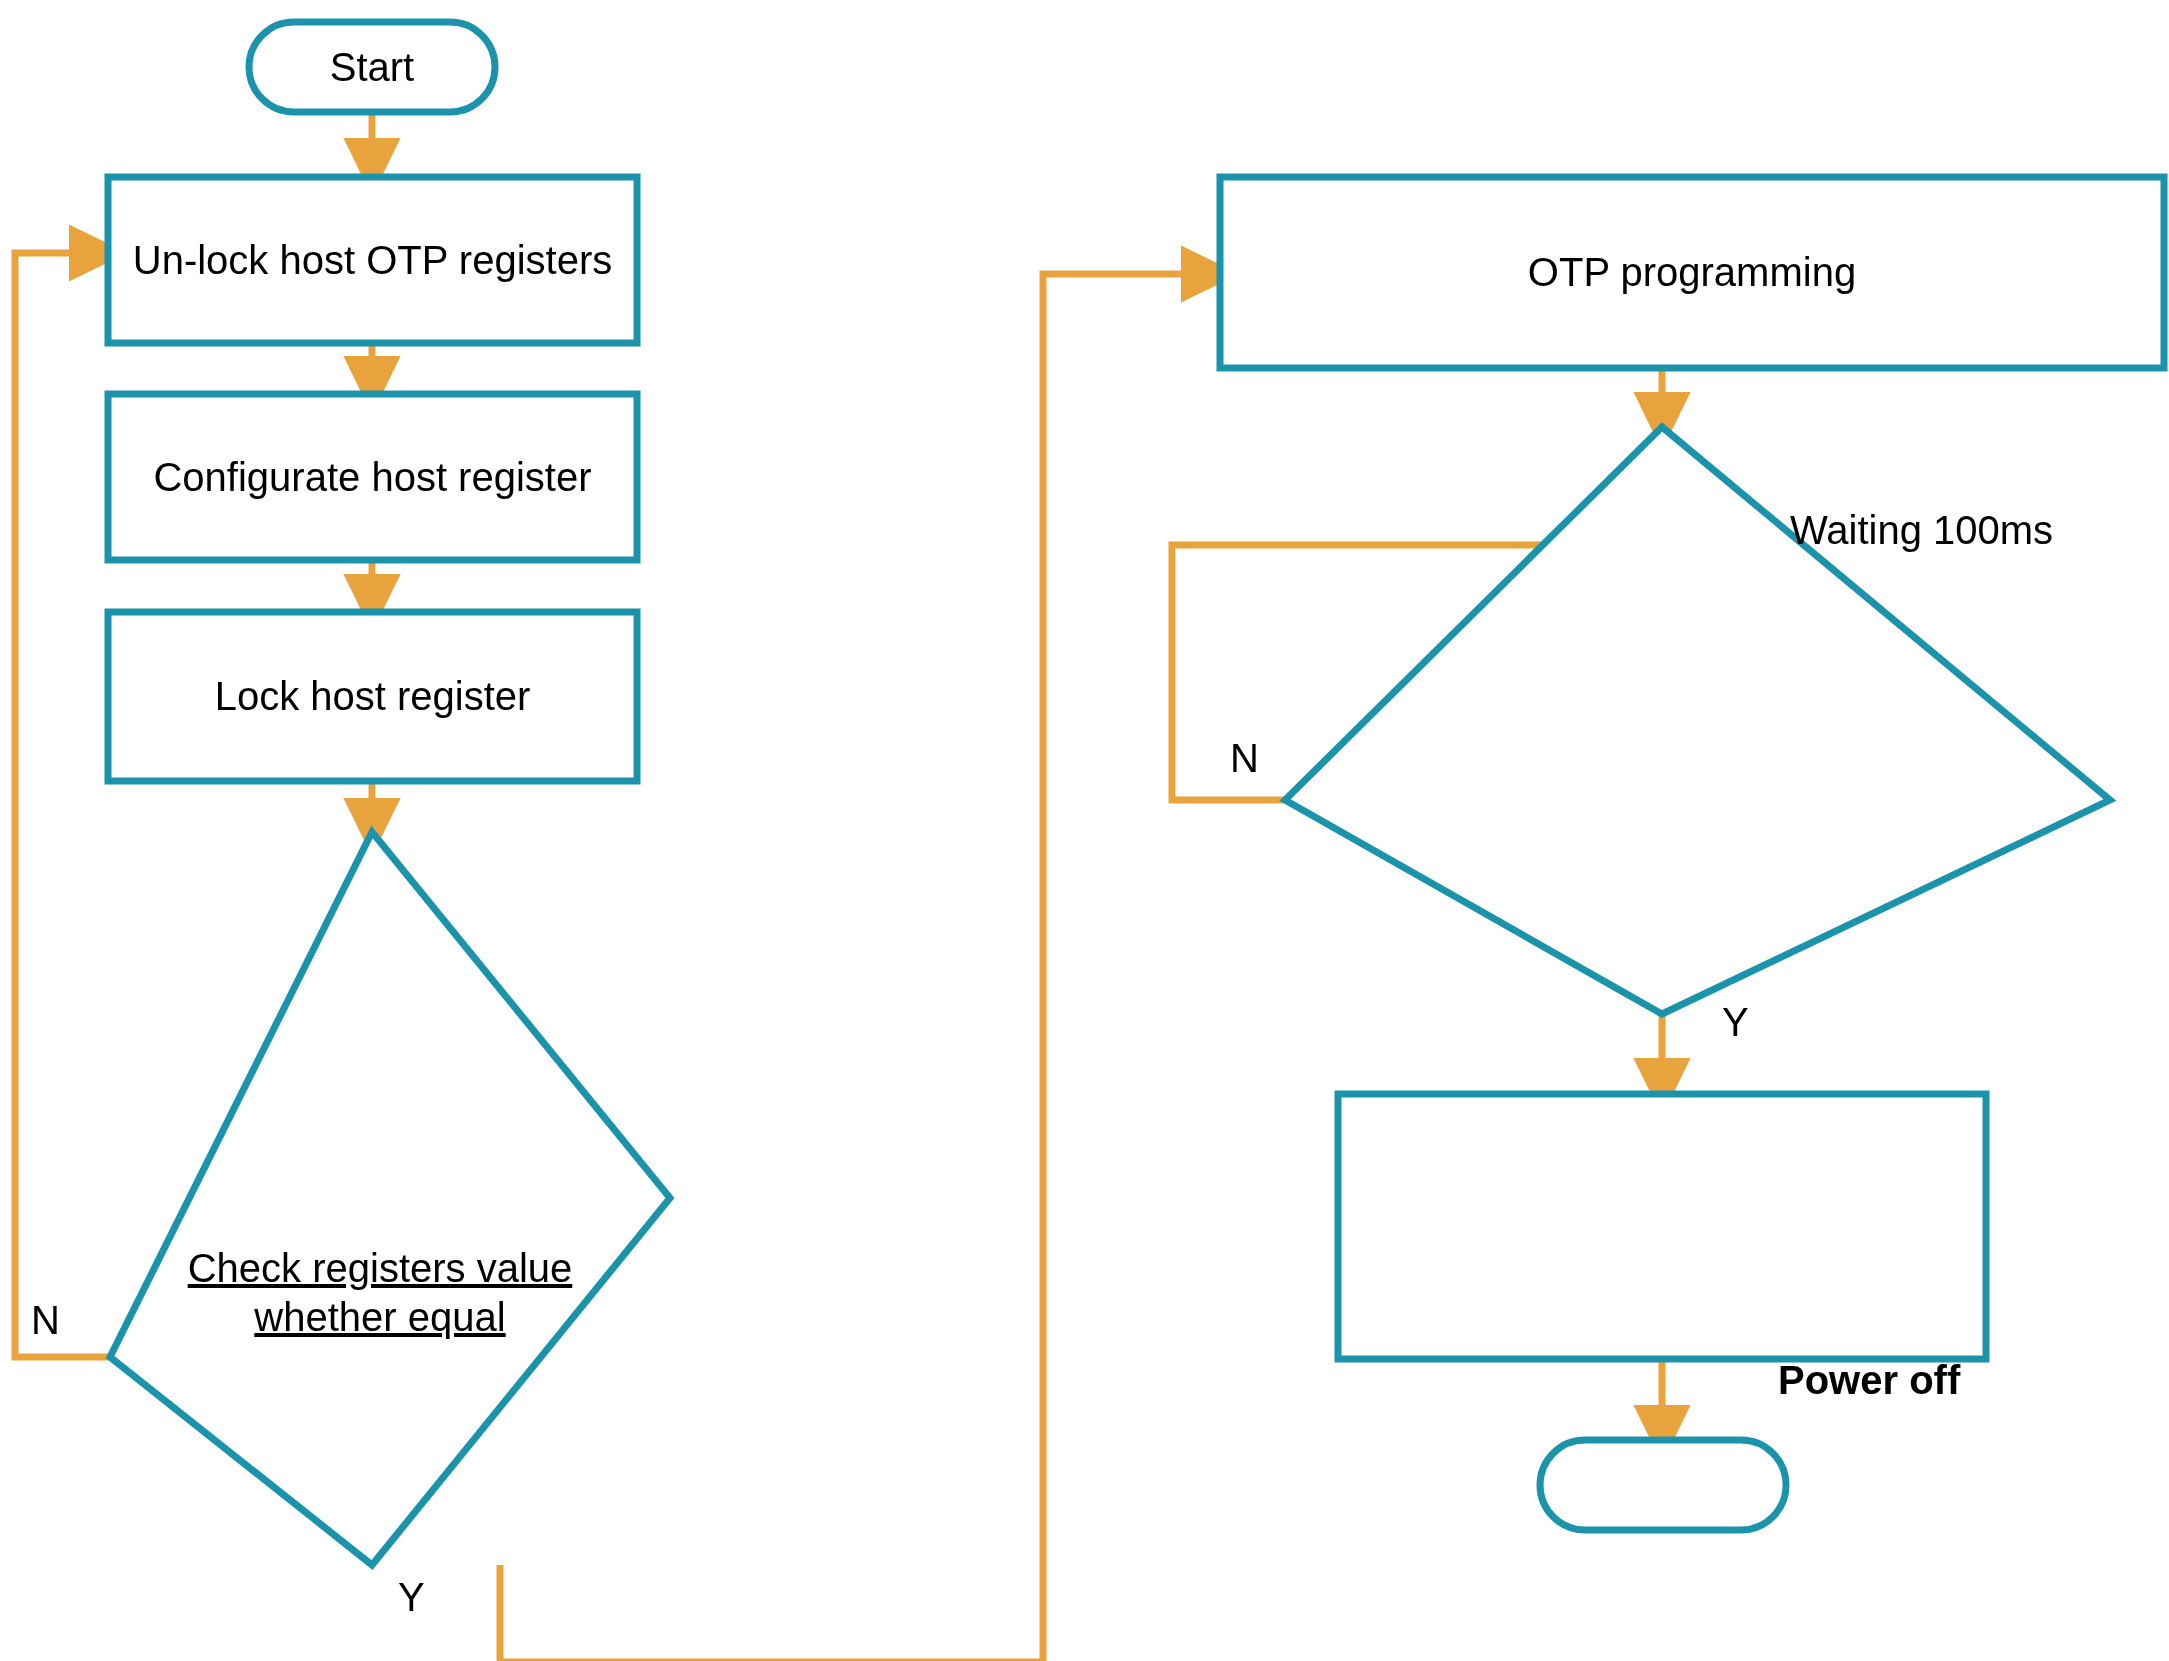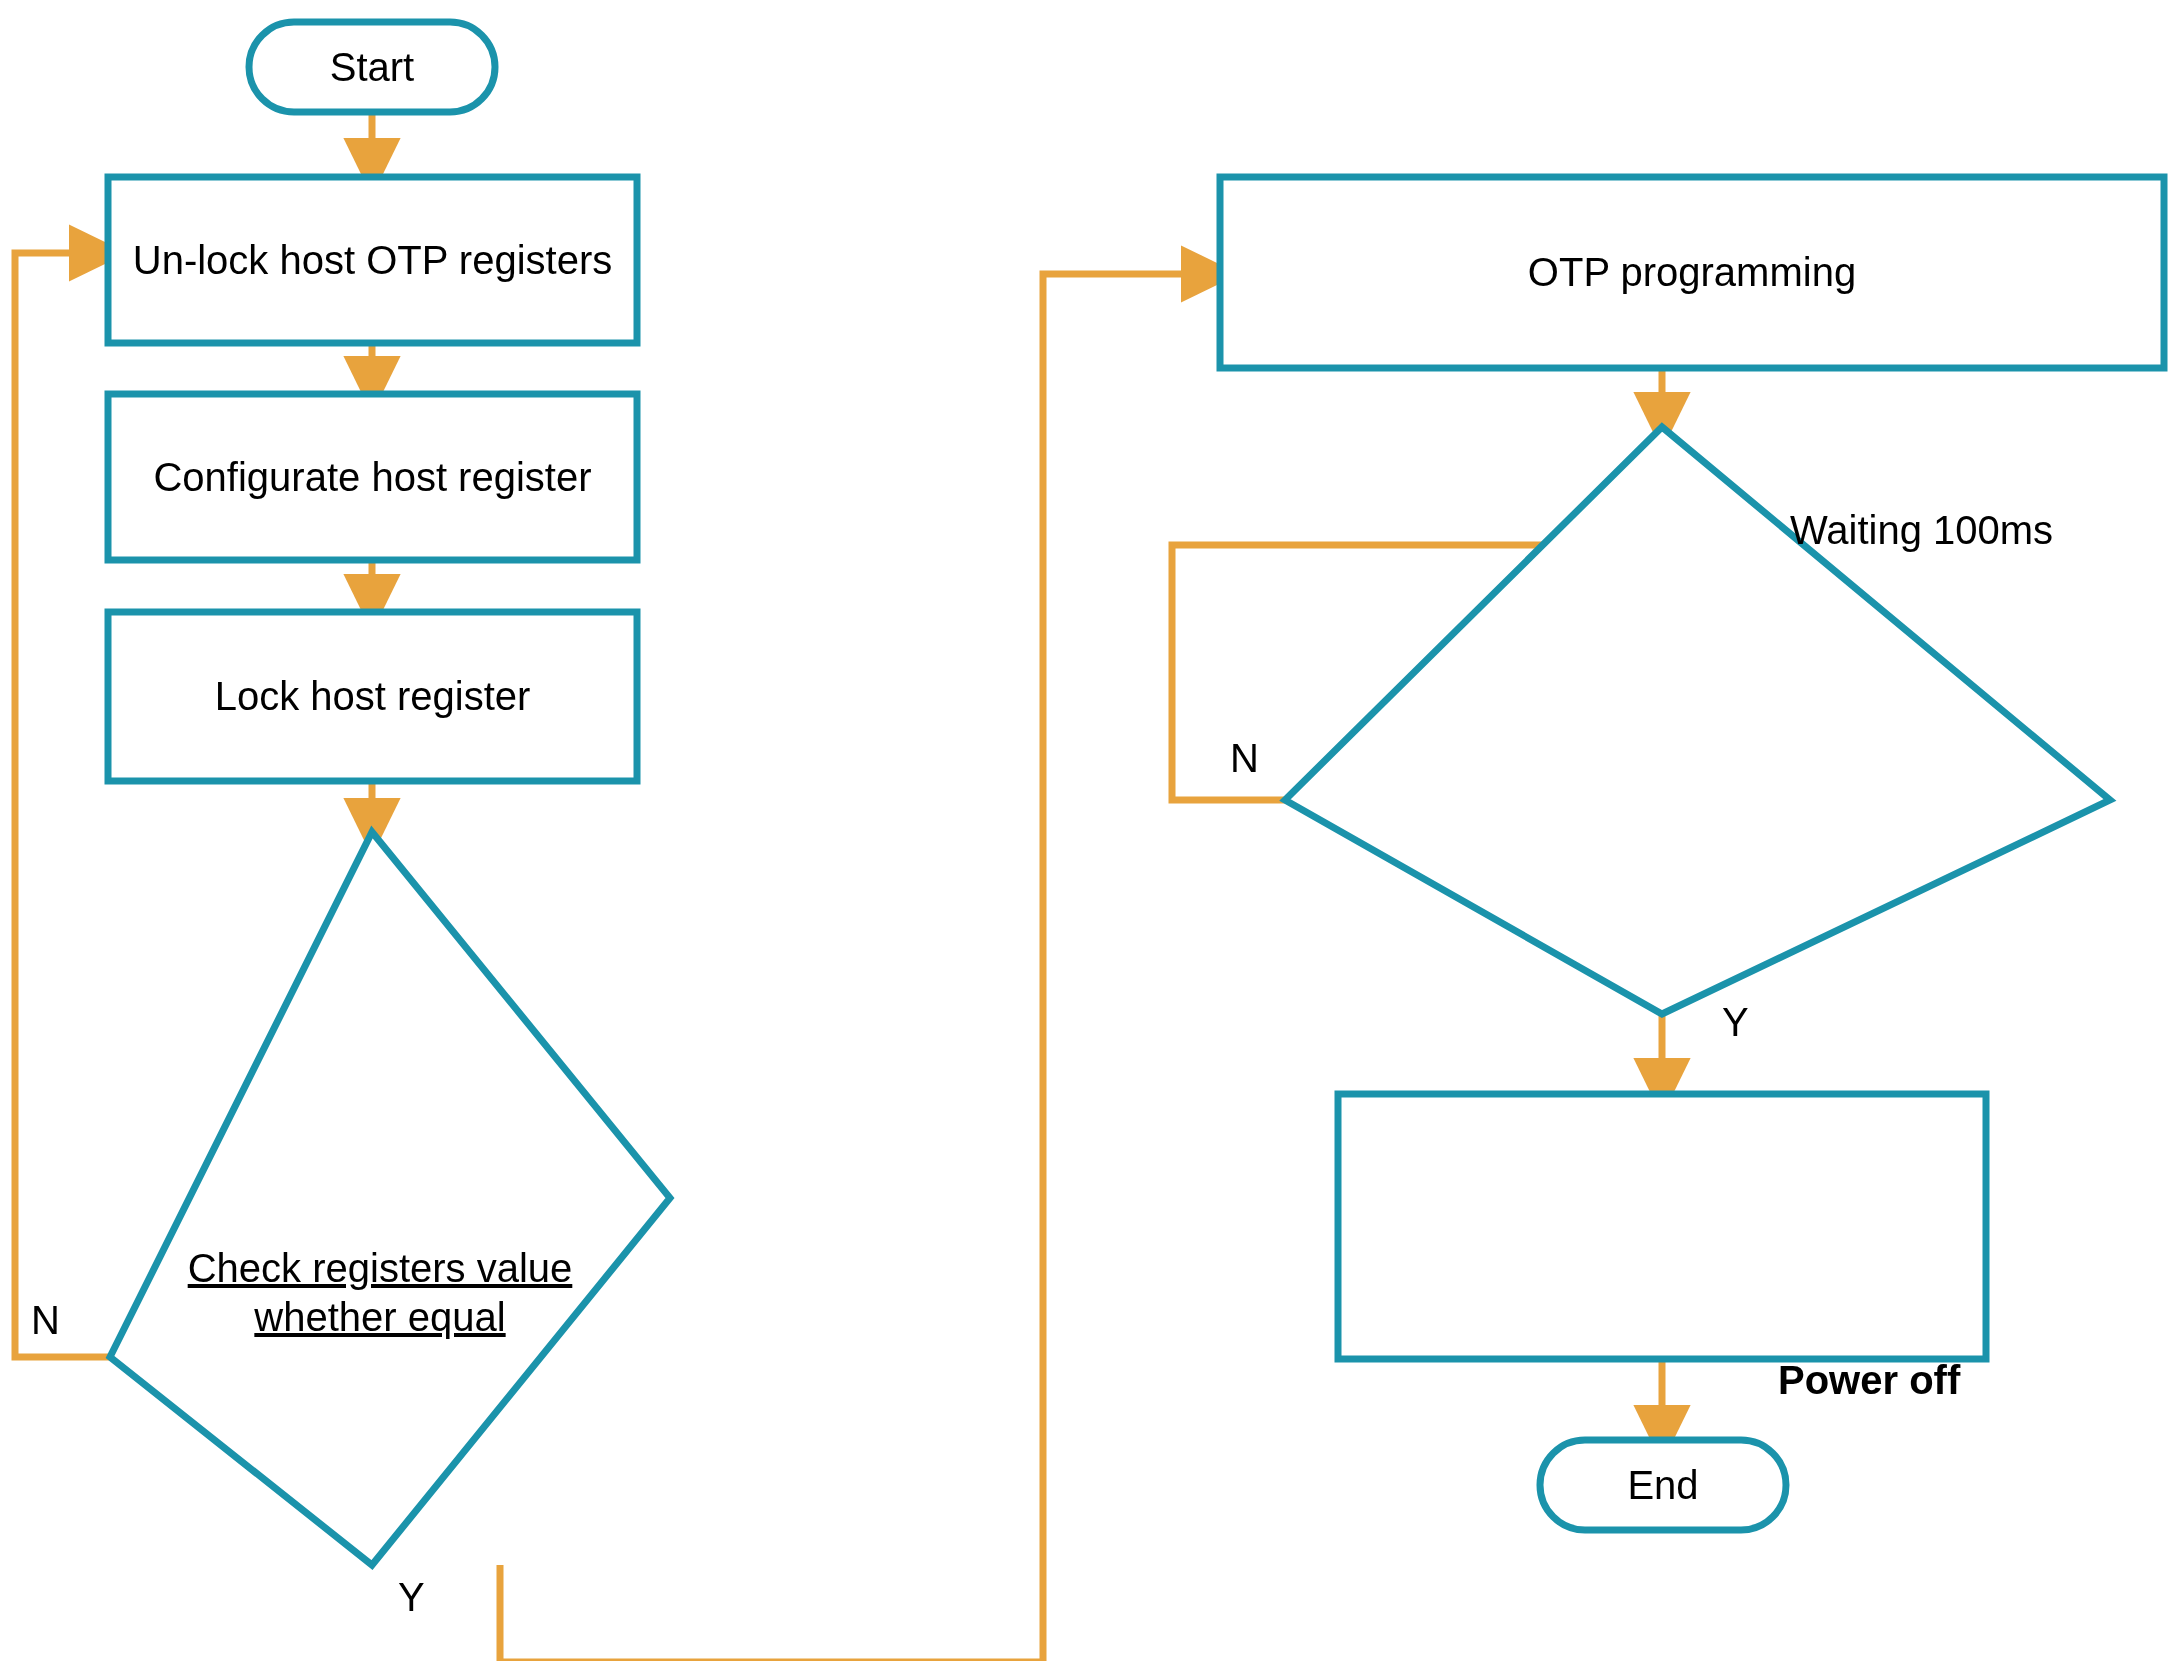--- a/index.html
+++ b/index.html
@@ -91,21 +91,20 @@
 
   <div class="node-label" style="left:108px;top:600px;width:529px;height:169px;">Lock host register</div>
 
   <div class="node-label" style="left:170px;top:1206px;width:420px;height:150px;text-decoration:underline;">Check registers value
 whether equal</div>
 
   <div class="node-label" style="left:1220px;top:165px;width:944px;height:191px;text-align:center;">OTP programming</div>
 
 
 
-  <div class="node-label" style="left:1540px;top:1428px;width:246px;height:90px;">End</div>
 
   <div class="edge-label" style="left:31px;top:1288px;">N</div>
 
   <div class="edge-label" style="left:398px;top:1565px;">Y</div>
 
   <div class="edge-label" style="left:1790px;top:498px;">Waiting 100ms</div>
 
   <div class="edge-label" style="left:1230px;top:726px;">N</div>
 
   <div class="edge-label" style="left:1722px;top:990px;">Y</div>

